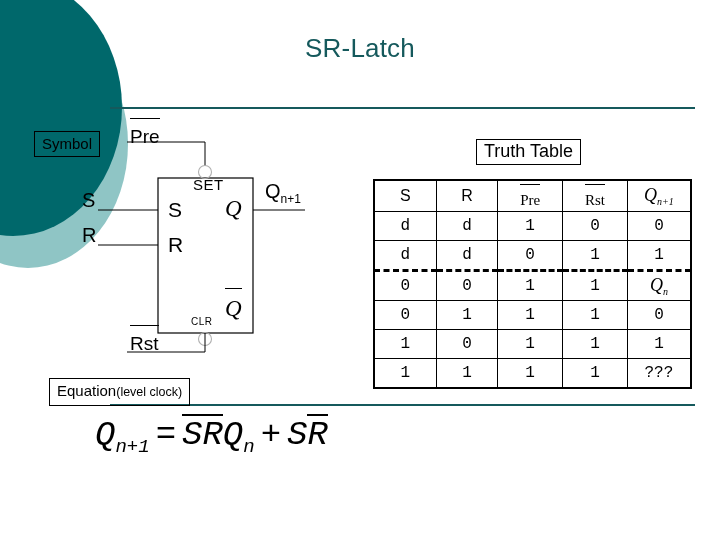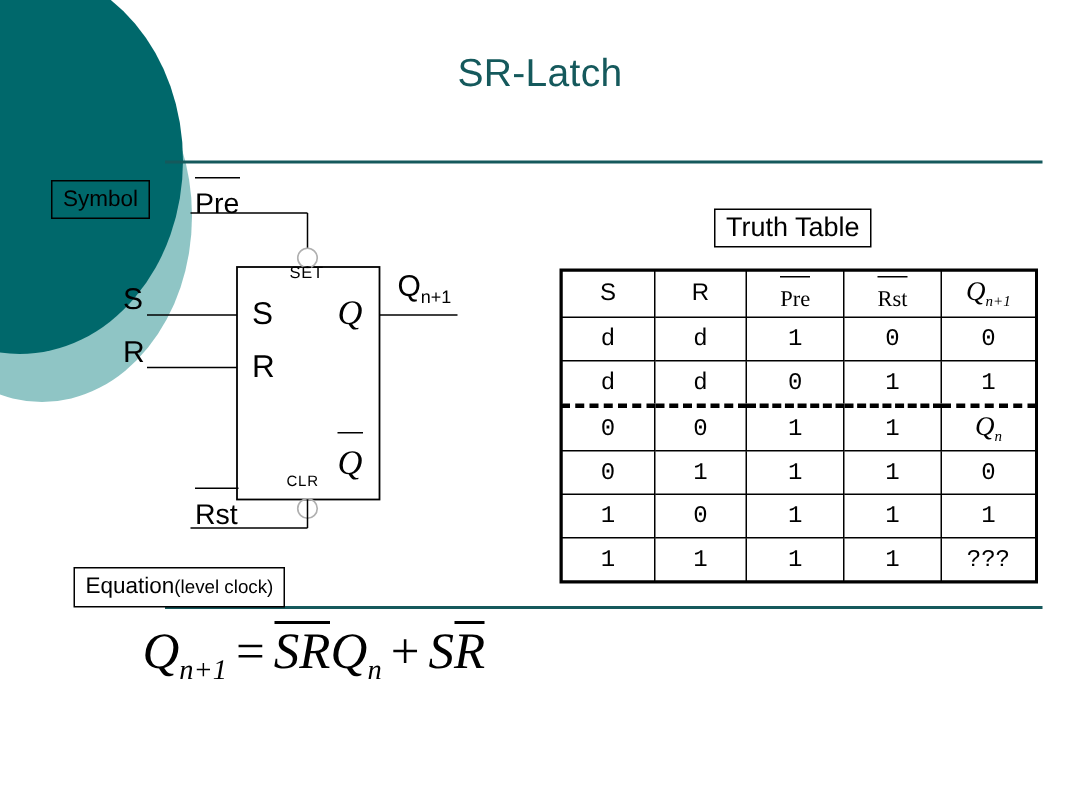--- a/index.html
+++ b/index.html
@@ -77,21 +77,21 @@
     position: absolute;
     border: 1px solid #000000;
     background: transparent;
     color: #000000;
     font-size: 15px;
     line-height: 19px;
     padding: 2px 7px 3px 7px;
     white-space: nowrap;
     z-index: 6;
   }
-  #symbol-caption { left: 34px; top: 120px; }
+  #symbol-caption { left: 34px; top: 131px; }
   #truth-caption  { left: 476px; top: 139px; font-size: 18px; }
   #equation-caption { left: 49px; top: 378px; font-size: 15px; }
   #equation-caption .sub-note {
     font-size: 12.5px;
   }
 
   
   .symbol-area {
     position: absolute;
     left: 90px;
@@ -170,21 +170,21 @@
     vertical-align: sub;
     font-style: italic;
   }
 
   
   .equation {
     position: absolute;
     left: 95px;
     top: 414px;
     z-index: 5;
-    font-family: Liberation Serif, serif;
+    font-family: Liberation Mono, monospace;
     font-style: italic;
     font-size: 34px;
     color: #000000;
     white-space: nowrap;
   }
   .equation .eq-sub {
     font-size: 19px;
     vertical-align: sub;
   }
   .equation .eq-op {
@@ -236,21 +236,21 @@
   </svg>
 
   <div style="position:absolute; left:40px; top:-2px; font-family:'Liberation Sans',sans-serif; font-size:19px;">
     <span class="obar">Pre</span>
   </div>
 
   <div style="position:absolute; left:40px; top:205px; font-family:'Liberation Sans',sans-serif; font-size:19px;">
     <span class="obar">Rst</span>
   </div>
 
-  <div style="position:absolute; left:103px; top:56px; font-family:'Liberation Sans',sans-serif; font-size:11px; letter-spacing:0.5px;">
+  <div style="position:absolute; left:103px; top:56px; font-family:'Liberation Sans',sans-serif; font-size:15px; letter-spacing:0.5px;">
     <span>SET</span>
   </div>
 
   <div style="position:absolute; left:101px; top:196px; font-family:'Liberation Sans',sans-serif; font-size:10px; letter-spacing:0.5px;">
     <span>CLR</span>
   </div>
 
   <div style="position:absolute; left:-8px; top:69px; font-family:'Liberation Sans',sans-serif; font-size:20px;">
     <span>S</span>
   </div>

